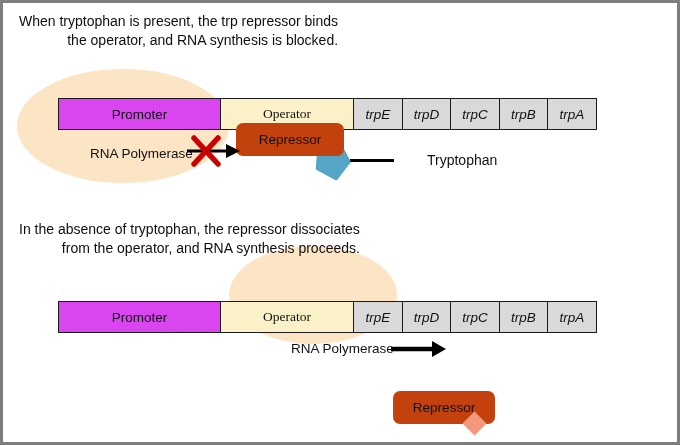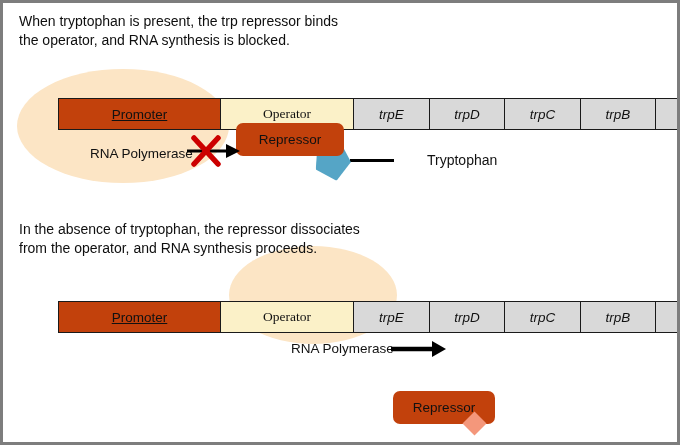--- a/index.html
+++ b/index.html
@@ -8,33 +8,33 @@
     width:680px; height:445px;
     box-sizing:border-box;
     background:#ffffff;
     border:3px solid #7d7d7d;
     outline:1px solid #555;
     font-family:"Liberation Sans", sans-serif;
     color:#111;
     overflow:hidden;
   }
   .abs { position:absolute; }
-  .cap { position:absolute; font-size:14px; line-height:19px; color:#0e0e0e; z-index:1; }
+  .cap { position:absolute; font-size:14px; line-height:19px; color:#0e0e0e; z-index:1;text-align:right; }
   .halo { position:absolute; border-radius:50%; background:#FCE5C5; z-index:0; }
   .bar { position:absolute; display:flex; height:32px; z-index:2; }
   .seg {
     box-sizing:border-box; height:100%;
     border:1.5px solid #1a1a1a;
     display:flex; align-items:center; justify-content:center;
     font-size:13.5px; white-space:nowrap;
   }
   .seg + .seg { margin-left:-1.5px; }
-  .promoter { width:163px; background:#c2410c;text-decoration:underline; }
+  .promoter { width:163px; background:#d946ef; }
   .operator { width:135px; background:#FBF1C8;font-family:Liberation Serif, serif; }
-  .gene { width:77px; background:#D9D9D9; font-style:italic; }
+  .gene { width:50px; background:#D9D9D9; font-style:italic; }
   .lbl { position:absolute; font-size:13.5px; white-space:nowrap; z-index:3;margin-left:30px; }
   .repressor {
     position:absolute; width:108px; height:33px;
     background:#c2410c; border-radius:7px;
     display:flex; align-items:center; justify-content:center;
     font-size:13.5px; z-index:4;
   }
   .repressor .tail {
     position:absolute; right:12px; bottom:-8px;
     width:17px; height:17px; background:#F4977B;

